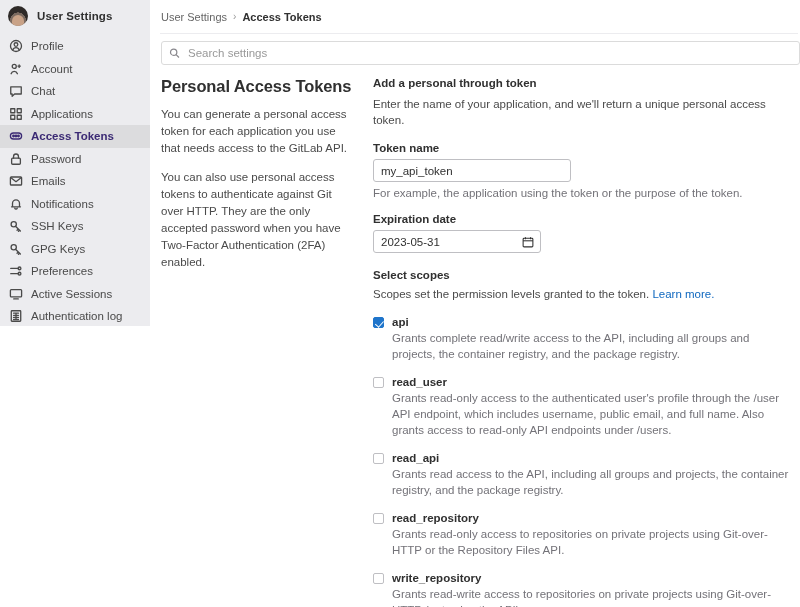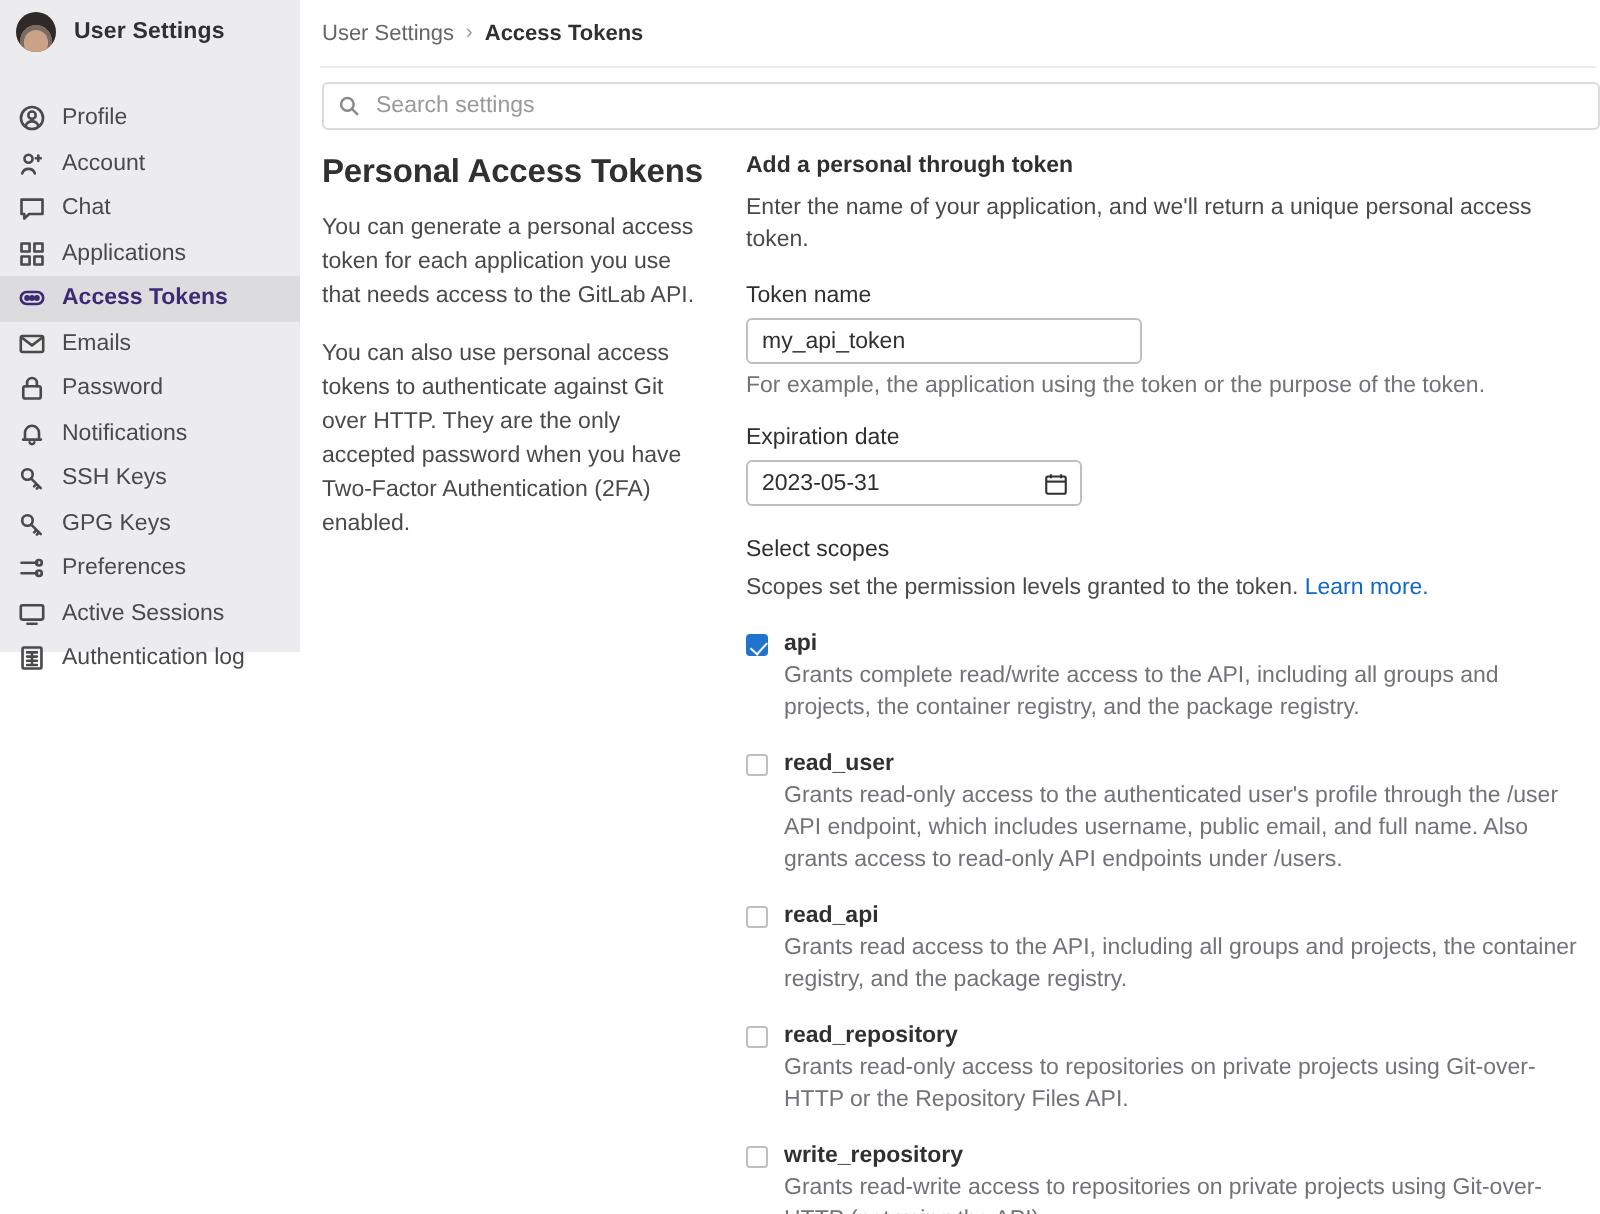--- a/index.html
+++ b/index.html
@@ -29,21 +29,21 @@
     flex: none; overflow: hidden; position: relative;
   }
   .avatar::after {
     content: ""; position: absolute; left: 4px; top: 9px;
     width: 12px; height: 12px; border-radius: 50% 50% 40% 40%;
     background: #c9a287;
   }
   .sidebar-title {
     font-size: 11.5px; font-weight: bold; color: #303030; letter-spacing: .1px;
   }
-  .nav { margin-top: 16px; }
+  .nav { margin-top: 3px; }
   .nav-item {
     display: flex; align-items: center; gap: 8px;
     height: 22.5px; padding-left: 9px;
     font-size: 11.5px; color: #4a4a4a;
     cursor: pointer;
   }
   .nav-item .ico { width: 14px; height: 14px; flex: none; display: block; }
   .nav-item .ico svg { display: block; width: 14px; height: 14px; }
   .nav-item.active {
     background: #dcdcde; color: #3b2a74; font-weight: bold;
@@ -91,21 +91,21 @@
     margin: 0 0 10px 0; font-size: 16.5px; font-weight: bold; color: #303030; letter-spacing: -.1px;
   }
   .col-left p {
     margin: 0 0 12px 0; font-size: 11.5px; line-height: 17px; color: #4a4a4a;
   }
 
   .sub-title { font-size: 11.5px; font-weight: bold; color: #303030; margin: 0 0 7px 0; }
   .sub-desc { font-size: 11.5px; color: #4a4a4a; margin: 0 0 14px 0; line-height: 16px; }
 
   label.field-label {
-    display: block; font-size: 11.5px; font-weight: normal; color: #303030; margin-bottom: 5px;
+    display: block; font-size: 11.5px; font-weight: bold; color: #303030; margin-bottom: 5px;
   }
   .text-input {
     width: 198px; height: 23px; border: 1px solid #bfbfc3; border-radius: 3px;
     background: #fff; font-size: 11.5px; color: #303030; padding: 0 7px;
     font-family: "Liberation Sans", sans-serif; outline: none;
   }
   .hint { font-size: 11.5px; color: #737278; margin: 5px 0 0 0; }
 
   .date-wrap { position: relative; width: 168px; }
   .date-wrap .text-input { width: 168px; padding-right: 24px; }
@@ -187,34 +187,34 @@
               <circle cx="5.2" cy="8" r="0.9" fill="currentColor"></circle>
               <circle cx="8" cy="8" r="0.9" fill="currentColor"></circle>
               <circle cx="10.8" cy="8" r="0.9" fill="currentColor"></circle>
             </svg>
           </span>
           <span>Access Tokens</span>
         </div>
         <div class="nav-item">
           <span class="ico">
             <svg viewBox="0 0 16 16" stroke-linecap="round" stroke-linejoin="round">
+              <rect x="3" y="7" width="10" height="7" rx="1.2"></rect>
+              <path d="M5.2 7V5.1a2.8 2.8 0 0 1 5.6 0V7"></path>
+            </svg>
+          </span>
+          <span>Password</span>
+        </div>
+        <div class="nav-item">
+          <span class="ico">
+            <svg viewBox="0 0 16 16" stroke-linecap="round" stroke-linejoin="round">
               <rect x="1.6" y="3.4" width="12.8" height="9.2" rx="1"></rect>
               <path d="M1.9 4.1 8 8.8l6.1-4.7"></path>
             </svg>
           </span>
           <span>Emails</span>
-        </div>
-        <div class="nav-item">
-          <span class="ico">
-            <svg viewBox="0 0 16 16" stroke-linecap="round" stroke-linejoin="round">
-              <rect x="3" y="7" width="10" height="7" rx="1.2"></rect>
-              <path d="M5.2 7V5.1a2.8 2.8 0 0 1 5.6 0V7"></path>
-            </svg>
-          </span>
-          <span>Password</span>
         </div>
         <div class="nav-item">
           <span class="ico">
             <svg viewBox="0 0 16 16" stroke-linecap="round" stroke-linejoin="round">
               <path d="M4 11.2V7.3a4 4 0 0 1 8 0v3.9zM2.9 11.2h10.2"></path>
               <path d="M6.6 12.8a1.5 1.5 0 0 0 2.8 0"></path>
             </svg>
           </span>
           <span>Notifications</span>
         </div>

